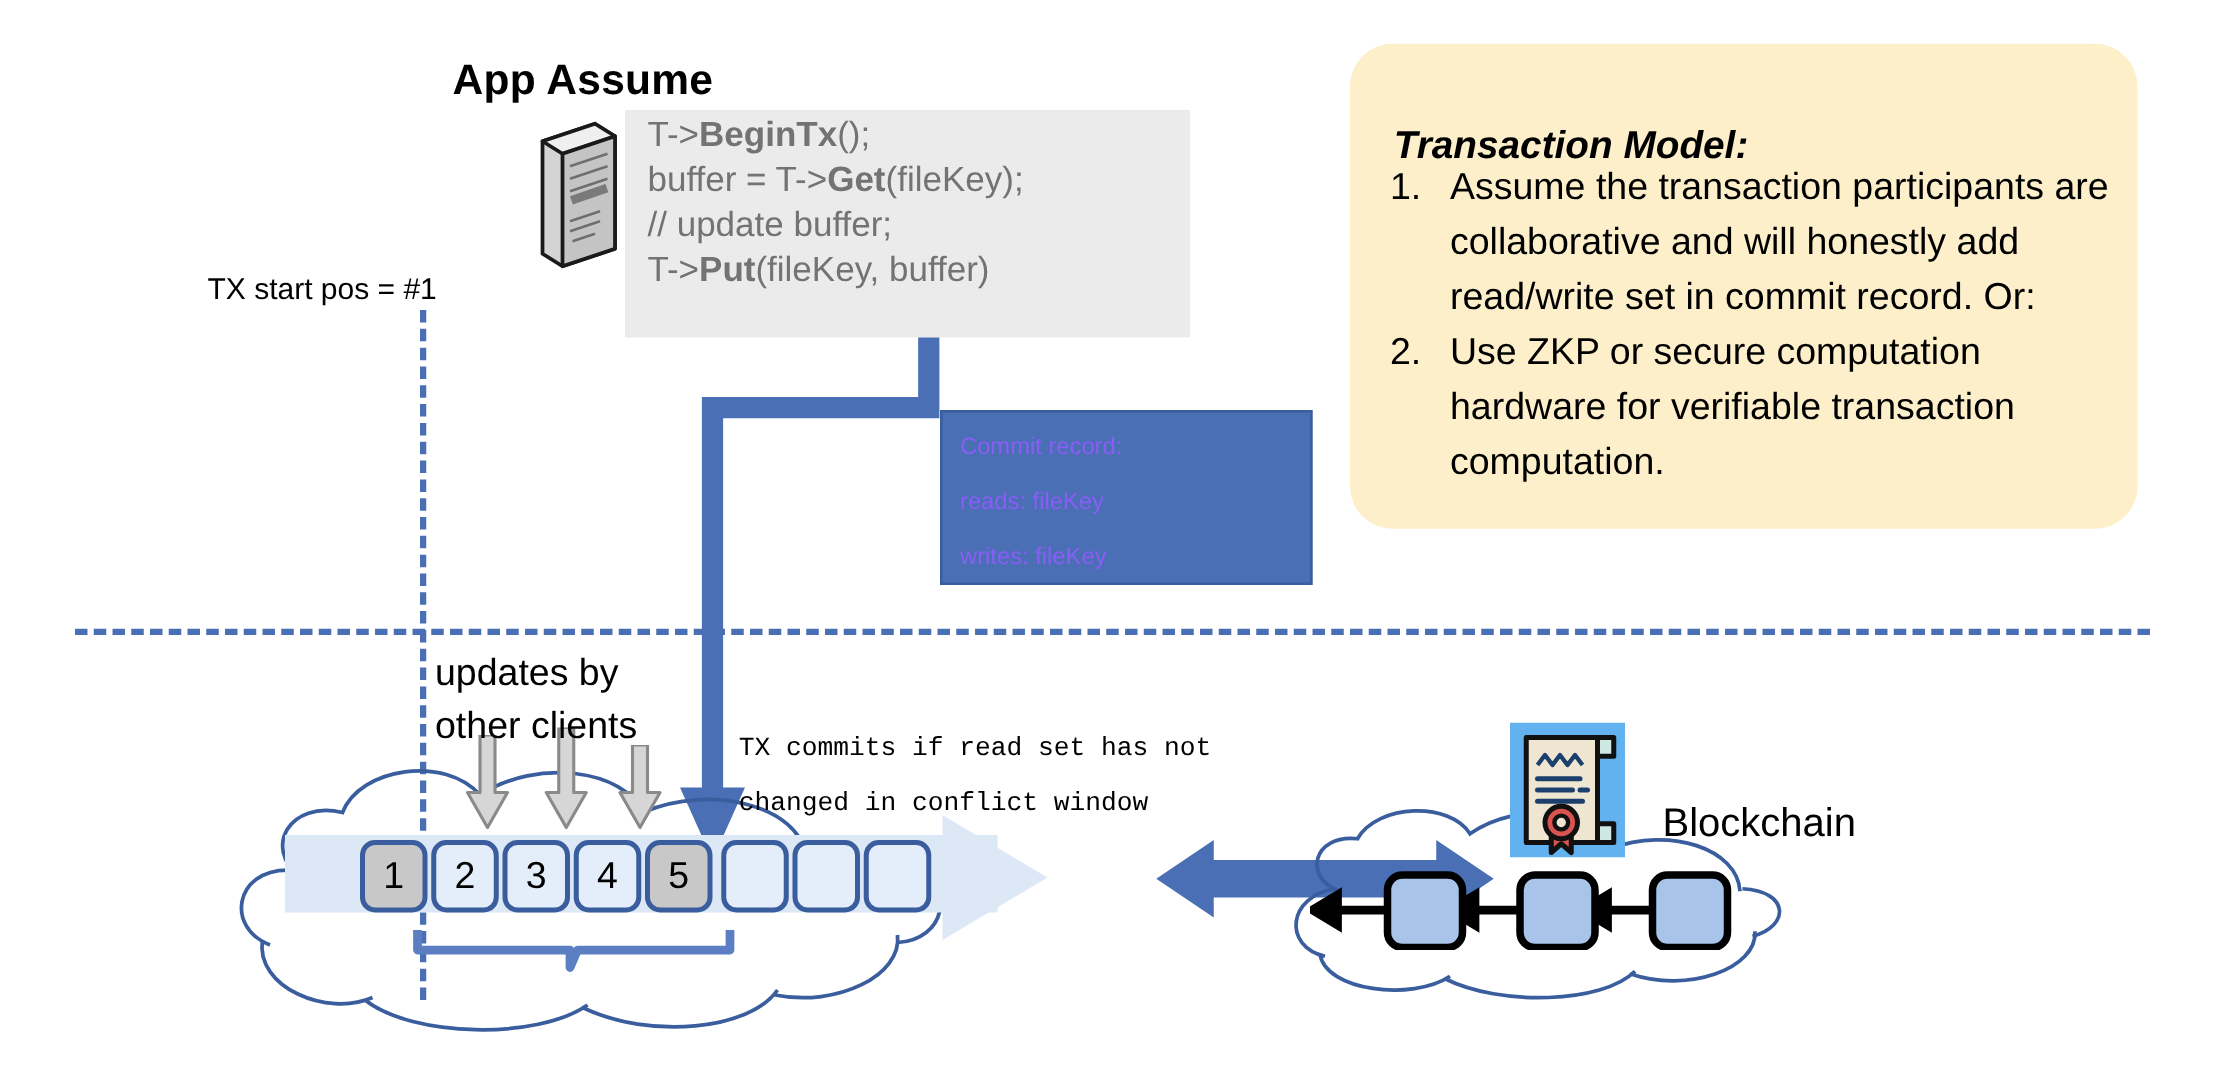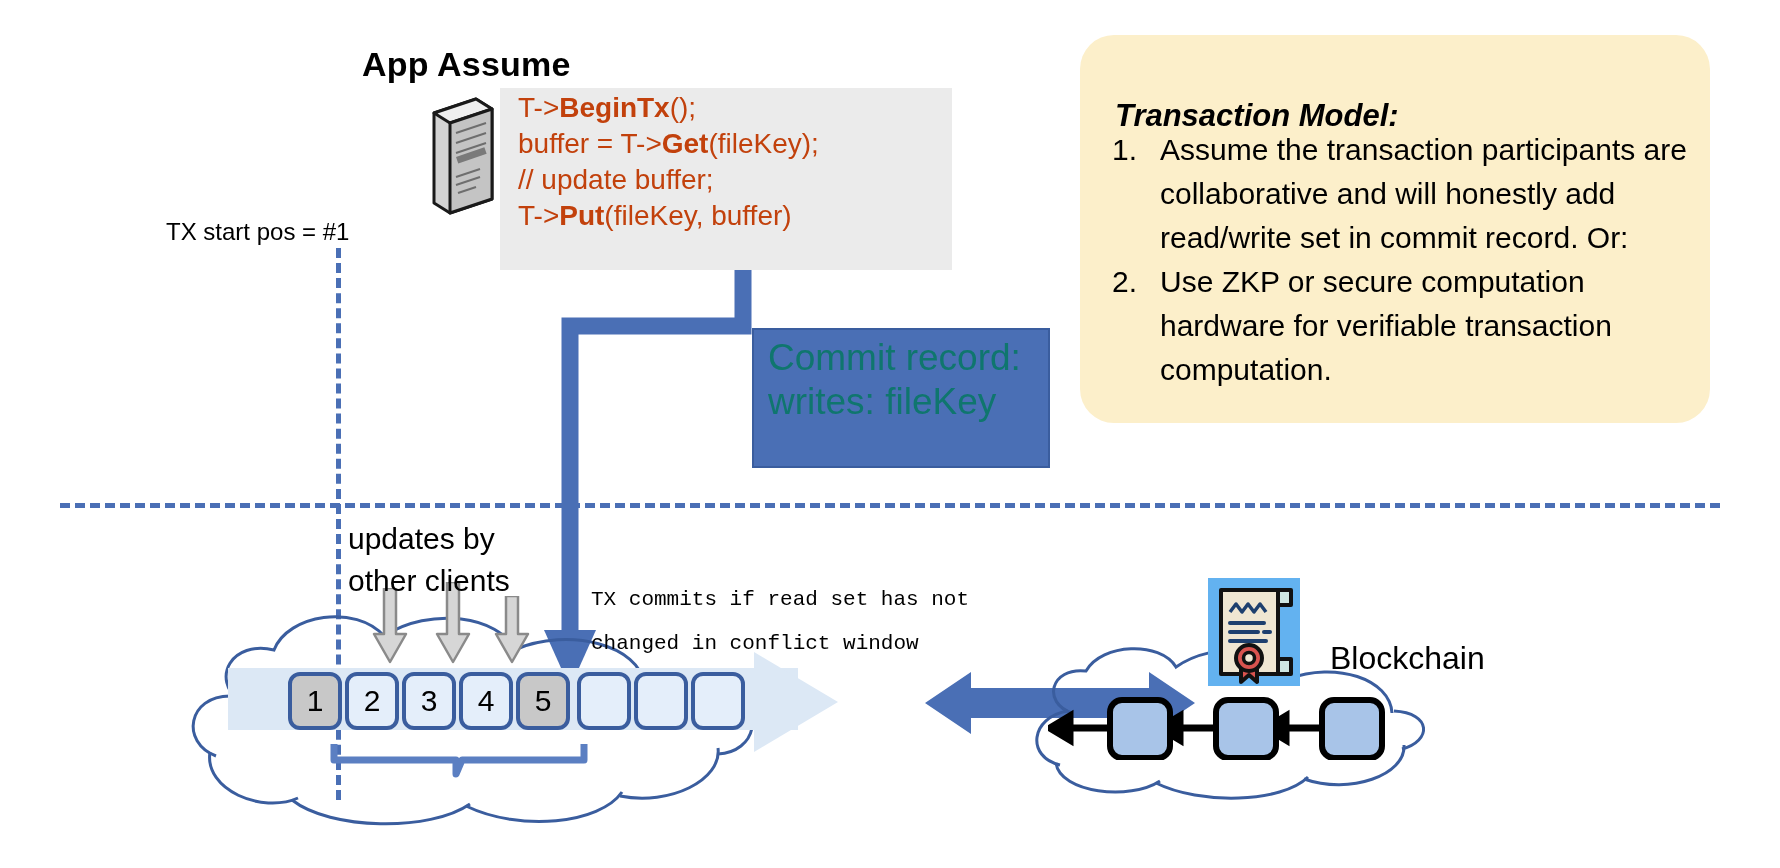--- a/index.html
+++ b/index.html
@@ -39,43 +39,43 @@
     left: 500px; top: 88px;
     width: 452px; height: 182px;
     background: #ebebeb;
   }
   .code-lines {
     position: absolute;
     left: 518px; top: 90px;
     width: 440px;
     font-size: 28px;
     line-height: 36px;
-    color: #c2410c;
+    color: #737373;
     white-space: nowrap;
   }
   .code-lines div { height: 36px; }
   .code-lines b { font-weight: bold; }
 
   
   .server-icon { left: 428px; top: 95px; width: 70px; height: 120px; }
 
   
   .commit-box {
     left: 752px; top: 328px;
     width: 298px; height: 140px;
     background: #4a6fb5;
     border: 2px solid #3a5d9e;
     box-sizing: border-box;
   }
   .commit-text {
     position: absolute;
     left: 768px; top: 336px;
     width: 290px;
-    color: #0f766e;
-    font-size: 37px;
+    color: #8b5cf6;
+    font-size: 19px;
     line-height: 44px;
     white-space: nowrap;
   }
 
   
   .note-box {
     left: 1080px; top: 35px;
     width: 630px; height: 388px;
     background: #fcefca;
     border-radius: 34px;
@@ -200,20 +200,21 @@
     <div><span>buffer = T-&gt;</span><b>Get</b><span>(fileKey);</span></div>
     <div><span>// update buffer;</span></div>
     <div><span>T-&gt;</span><b>Put</b><span>(fileKey, buffer)</span></div>
   </div>
 
   <div class="abs tx-start-label">TX start pos = #1</div>
 
   <div class="abs commit-box"></div>
   <div class="commit-text">
     <div>Commit record:</div>
+    <div>reads: fileKey</div>
     <div>writes: fileKey</div>
   </div>
 
   <svg class="abs" style="left:540px; top:268px; width:260px; height:450px;">
     <path d="M 203 2 L 203 58 L 30 58 L 30 370" fill="none" stroke="#4a6fb5" stroke-width="17"></path>
     <polygon points="30,420 4,362 56,362" fill="#4a6fb5"></polygon>
   </svg>
 
   <div class="abs hr-dashed"></div>
 

